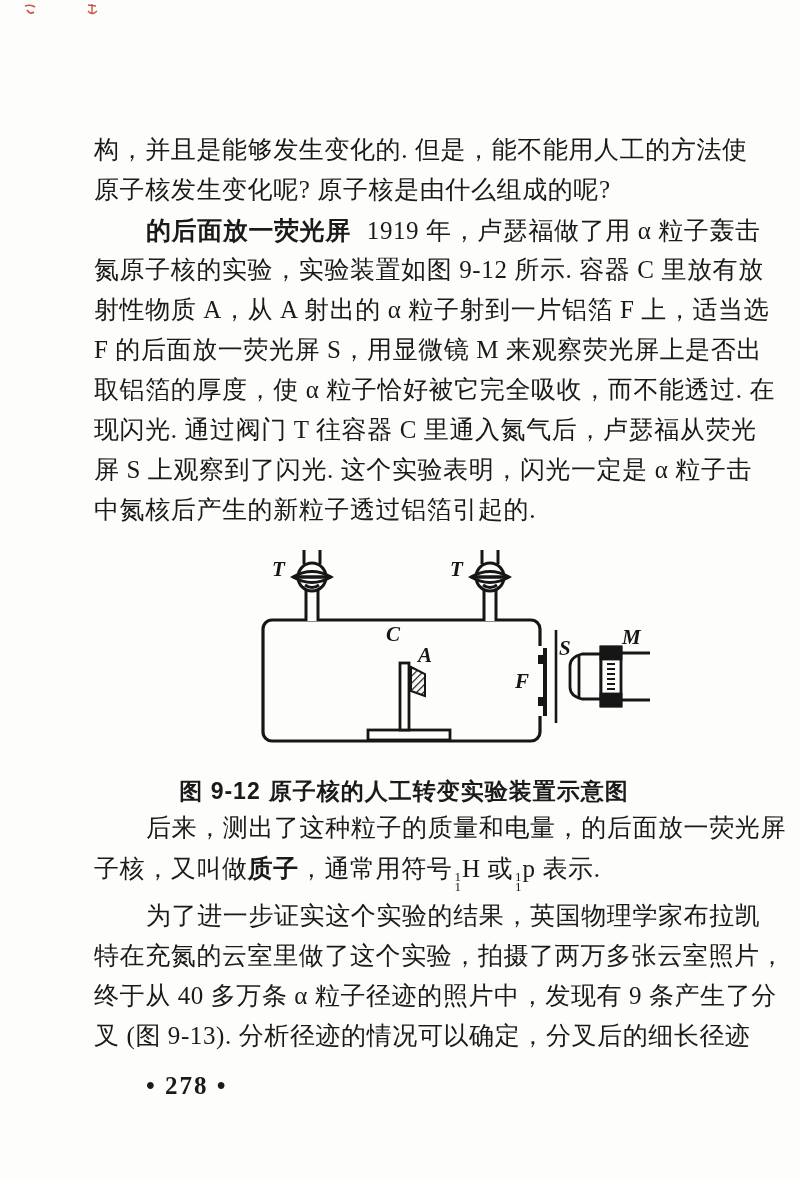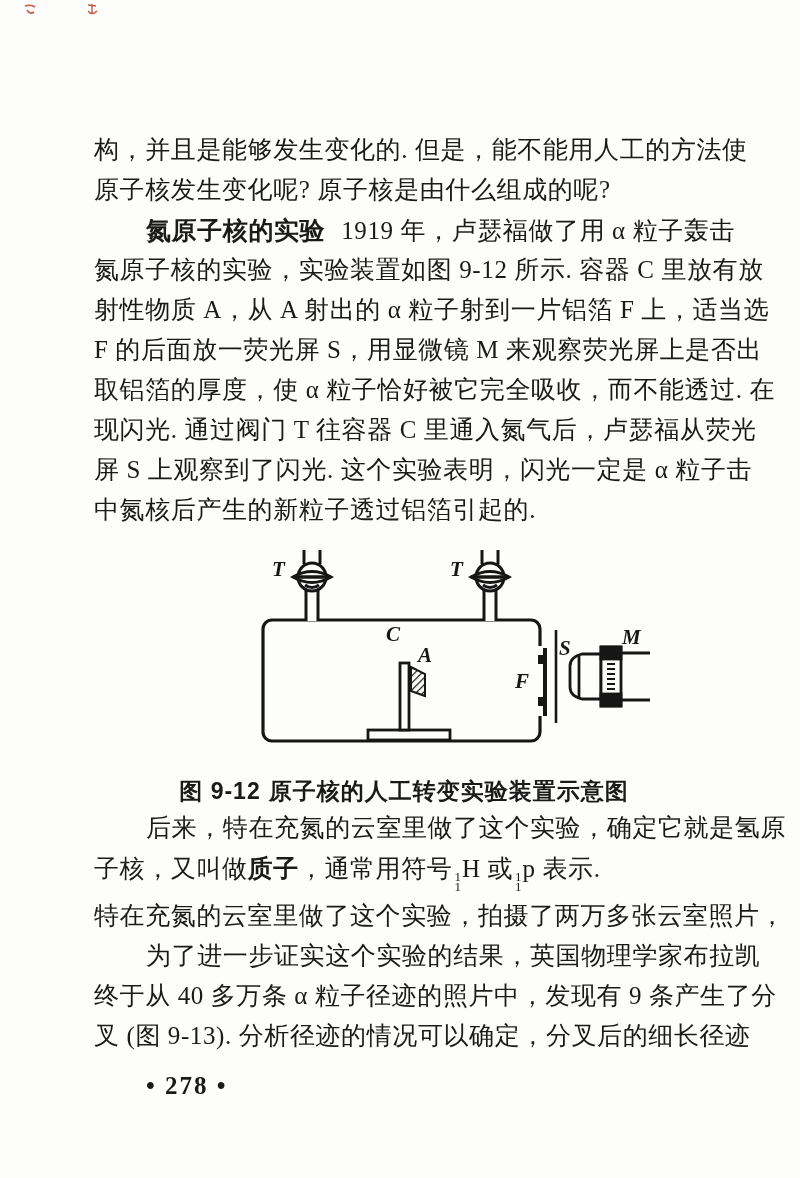--- a/index.html
+++ b/index.html
@@ -60,21 +60,21 @@
 
   <div class="content">
 
     <div class="para">
       <div class="tline">构，并且是能够发生变化的. 但是，能不能用人工的方法使</div>
       <div class="tline">原子核发生变化呢? 原子核是由什么组成的呢?</div>
     </div>
 
     <div class="para">
       <div class="tline indent">
-        <span class="hei">氮原子核的实验</span><span class="head-gap"></span><span>1919 年，卢瑟福做了用 α 粒子轰击</span>
+        <span class="hei">的后面放一荧光屏</span><span class="head-gap"></span><span>1919 年，卢瑟福做了用 α 粒子轰击</span>
       </div>
       <div class="tline">氮原子核的实验，实验装置如图 9-12 所示. 容器 C 里放有放</div>
       <div class="tline">射性物质 A，从 A 射出的 α 粒子射到一片铝箔 F 上，适当选</div>
       <div class="tline">F 的后面放一荧光屏 S，用显微镜 M 来观察荧光屏上是否出</div>
       <div class="tline">取铝箔的厚度，使 α 粒子恰好被它完全吸收，而不能透过. 在</div>
       <div class="tline">现闪光. 通过阀门 T 往容器 C 里通入氮气后，卢瑟福从荧光</div>
       <div class="tline">屏 S 上观察到了闪光. 这个实验表明，闪光一定是 α 粒子击</div>
       <div class="tline">中氮核后产生的新粒子透过铝箔引起的.</div>
     </div>
 
@@ -154,35 +154,35 @@
         </g>
         <text class="fig-label" x="362" y="100">M</text>
       </svg>
     </div>
 
     <div class="caption hei">
       <span class="cap-num">图 9-12</span><span>原子核的人工转变实验装置示意图</span>
     </div>
 
     <div class="para">
-      <div class="tline indent">后来，特在充氮的云室里做了这个实验，确定它就是氢原</div>
+      <div class="tline indent">后来，测出了这种粒子的质量和电量，的后面放一荧光屏</div>
       <div class="tline">
         <span>子核，又叫做</span><span class="hei">质子</span><span>，通常用符号</span><span class="nuclide">
             <span>1</span>
             <span>1</span>
           </span><span>H</span><span> 或</span><span class="nuclide">
             <span>1</span>
             <span>1</span>
           </span><span>p</span><span> 表示.</span>
       </div>
     </div>
 
     <div class="para p4">
+      <div class="tline indent">为了进一步证实这个实验的结果，英国物理学家布拉凯</div>
       <div class="tline">特在充氮的云室里做了这个实验，拍摄了两万多张云室照片，</div>
-      <div class="tline indent">为了进一步证实这个实验的结果，英国物理学家布拉凯</div>
       <div class="tline">终于从 40 多万条 α 粒子径迹的照片中，发现有 9 条产生了分</div>
       <div class="tline">叉 (图 9-13). 分析径迹的情况可以确定，分叉后的细长径迹</div>
     </div>
 
     <div class="footer">• 278 •</div>
 
   </div>
 </div>
 
 </body></html>

